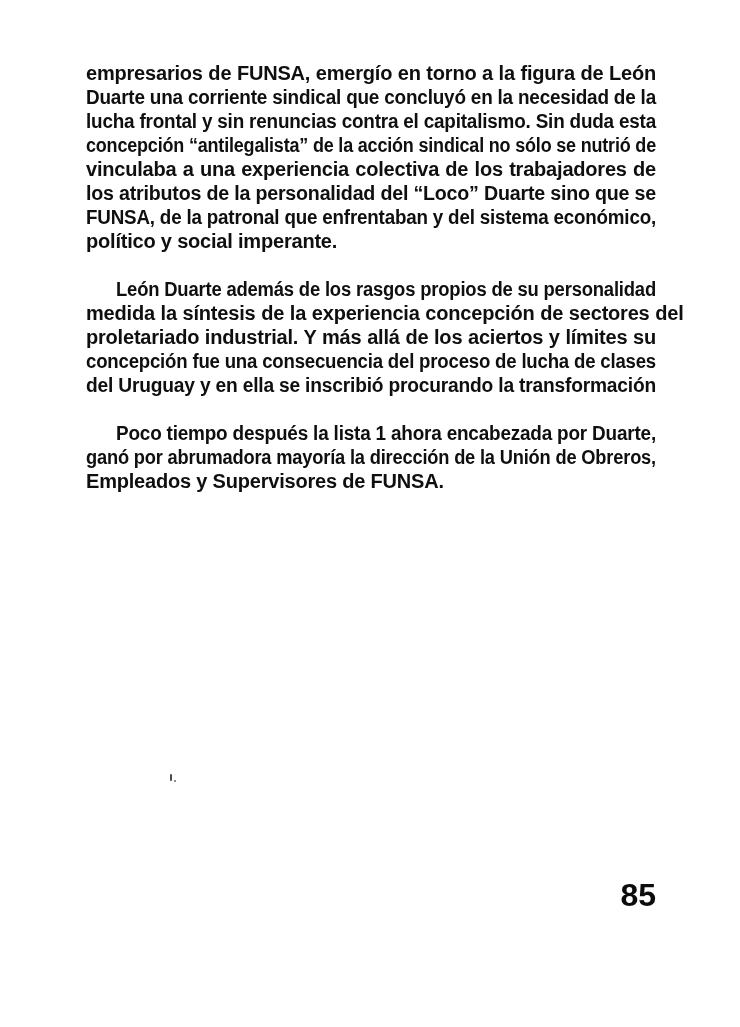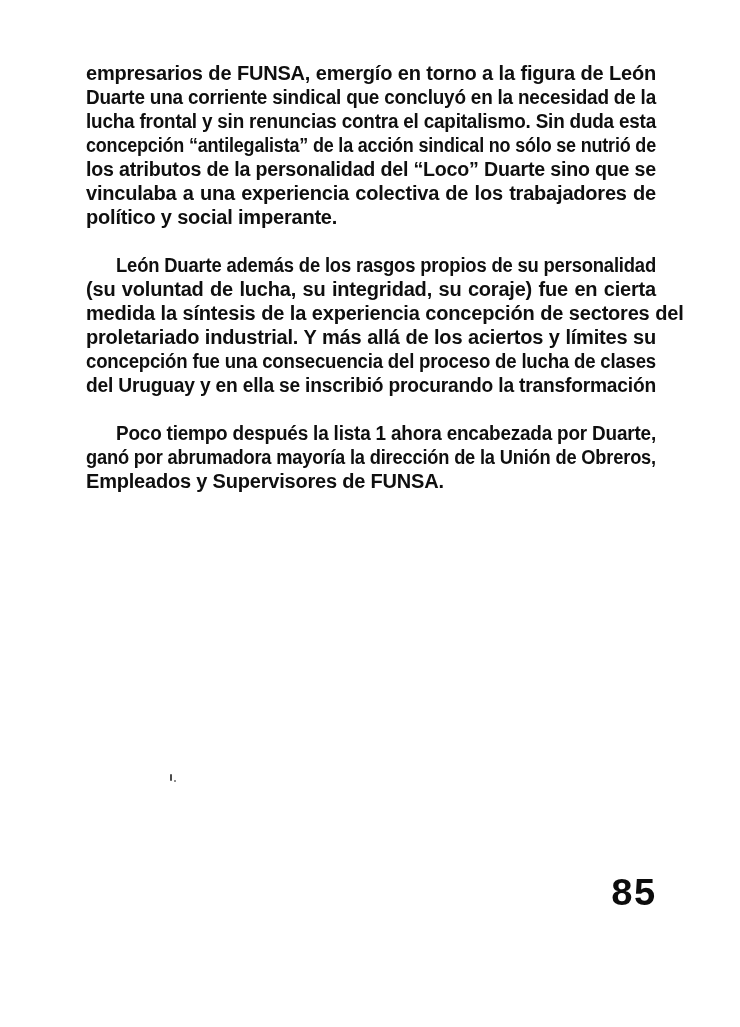--- a/index.html
+++ b/index.html
@@ -32,23 +32,23 @@
     display: inline-block;
     white-space: nowrap;
     transform-origin: left center;
     letter-spacing: -0.2px;
   }
   .line.indent > span { margin-left: 30px; }
   .page-number {
     position: absolute;
     top: 879px;
     right: 84px;
-    font-family: Liberation Mono, monospace;
+    font-family: Liberation Sans, sans-serif;
     font-weight: 700;
-    font-size: 38px;
+    font-size: 32px;
     line-height: 32px;
     color: #0c0c0c;
   }
   .speck {
     position: absolute;
     left: 170px;
     top: 774px;
     width: 2px;
     height: 7px;
     background: #4a4a4a;
@@ -70,28 +70,28 @@
 
 <div class="page">
 
   <div class="textblock">
 
     <div class="para">
       <div class="line"><span style="word-spacing: 0.257812px;">empresarios de FUNSA, emergío en torno a la figura de León</span></div>
       <div class="line"><span style="transform: scaleX(0.945347);">Duarte una corriente sindical que concluyó en la necesidad de la</span></div>
       <div class="line"><span style="transform: scaleX(0.94427);">lucha frontal y sin renuncias contra el capitalismo. Sin duda esta</span></div>
       <div class="line"><span style="transform: scaleX(0.898854);">concepción “antilegalista” de la acción sindical no sólo se nutrió de</span></div>
+      <div class="line"><span style="word-spacing: 0.912109px;">vinculaba a una experiencia colectiva de los trabajadores de</span></div>
       <div class="line"><span style="transform: scaleX(0.980962);">los atributos de la personalidad del “Loco” Duarte sino que se</span></div>
-      <div class="line"><span style="word-spacing: 0.912109px;">vinculaba a una experiencia colectiva de los trabajadores de</span></div>
+      <div class="line"><span style="transform: scaleX(0.939601);">FUNSA, de la patronal que enfrentaban y del sistema económico,</span></div>
       <div class="line last"><span>político y social imperante.</span></div>
     </div>
 
     <div class="para">
       <div class="line indent"><span style="transform: scaleX(0.921281);">León Duarte además de los rasgos propios de su personalidad</span></div>
-      <div class="line"><span style="word-spacing: 1.11563px;">(su voluntad de lucha, su integridad, su coraje) fue en cierta</span></div>
       <div class="line"><span style="word-spacing: 0.359375px;">medida la síntesis de la experiencia concepción de sectores del</span></div>
       <div class="line"><span style="word-spacing: 0.33125px;">proletariado industrial. Y más allá de los aciertos y límites su</span></div>
       <div class="line"><span style="transform: scaleX(0.929285);">concepción fue una consecuencia del proceso de lucha de clases</span></div>
       <div class="line"><span style="transform: scaleX(0.959217);">del Uruguay y en ella se inscribió procurando la transformación</span></div>
     </div>
 
     <div class="para">
       <div class="line indent"><span style="transform: scaleX(0.946357);">Poco tiempo después la lista 1 ahora encabezada por Duarte,</span></div>
       <div class="line"><span style="transform: scaleX(0.913416);">ganó por abrumadora mayoría la dirección de la Unión de Obreros,</span></div>
       <div class="line last"><span>Empleados y Supervisores de FUNSA.</span></div>

